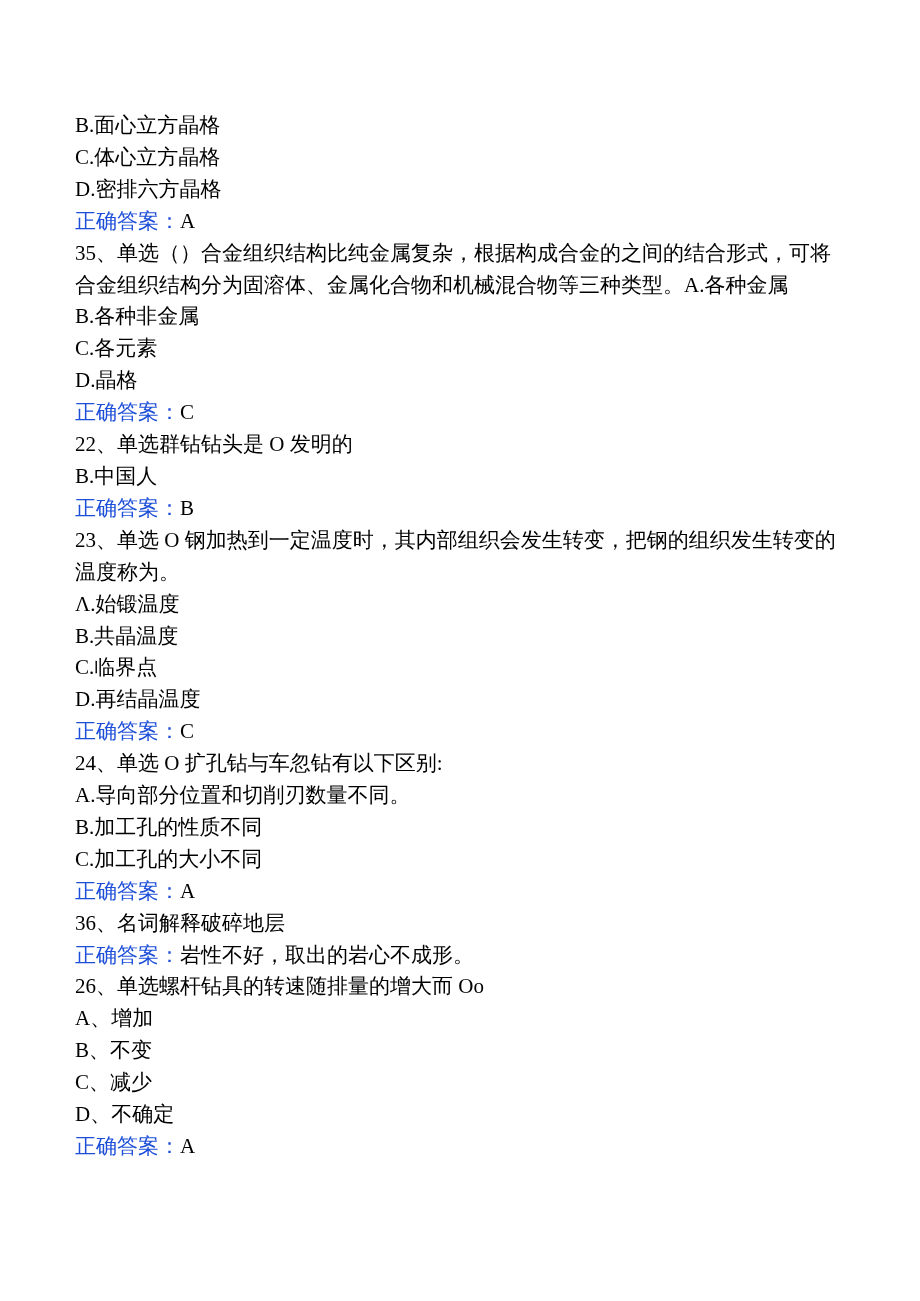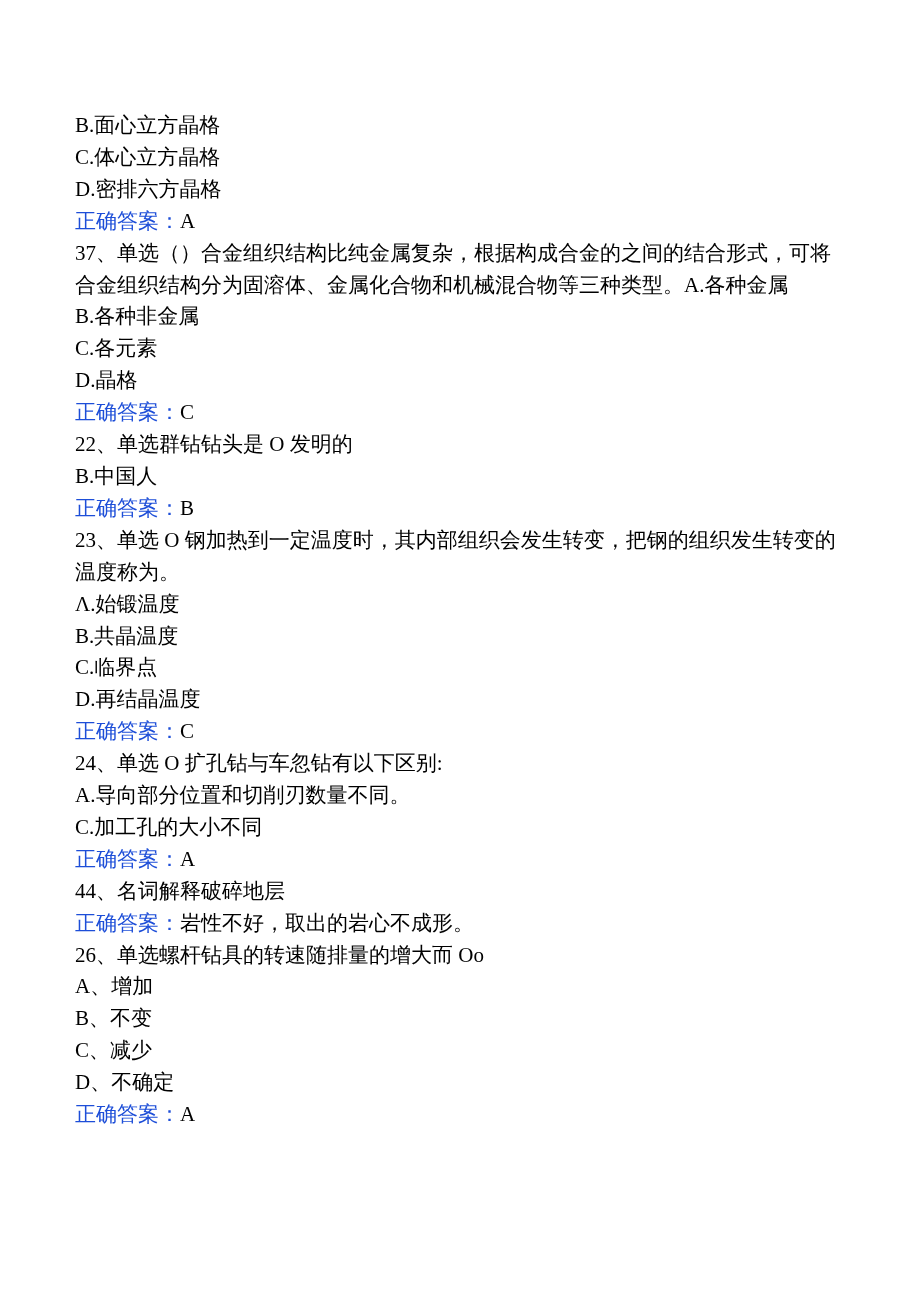--- a/index.html
+++ b/index.html
@@ -27,39 +27,40 @@
     }
   </style>
 </head>
 <body>
 
 <div id="content">
     <div class="line">B.面心立方晶格</div>
     <div class="line">C.体心立方晶格</div>
     <div class="line">D.密排六方晶格</div>
     <div class="line"><span class="answer-label">正确答案：</span><span class="answer-value">A</span></div>
-    <div class="line">37、单选（）合金组织结构比纯金属复杂，根据构成合金的之间的结合形式，可将合金组织结构分为固溶体、金属化合物和机械混合物等三种类型。A.各种金属</div>
+    <div class="line">35、单选（）合金组织结构比纯金属复杂，根据构成合金的之间的结合形式，可将合金组织结构分为固溶体、金属化合物和机械混合物等三种类型。A.各种金属</div>
     <div class="line">B.各种非金属</div>
     <div class="line">C.各元素</div>
     <div class="line">D.晶格</div>
     <div class="line"><span class="answer-label">正确答案：</span><span class="answer-value">C</span></div>
     <div class="line">22、单选群钻钻头是 O 发明的</div>
     <div class="line">B.中国人</div>
     <div class="line"><span class="answer-label">正确答案：</span><span class="answer-value">B</span></div>
     <div class="line">23、单选 O 钢加热到一定温度时，其内部组织会发生转变，把钢的组织发生转变的温度称为。</div>
     <div class="line">Λ.始锻温度</div>
     <div class="line">B.共晶温度</div>
     <div class="line">C.临界点</div>
     <div class="line">D.再结晶温度</div>
     <div class="line"><span class="answer-label">正确答案：</span><span class="answer-value">C</span></div>
     <div class="line">24、单选 O 扩孔钻与车忽钻有以下区别:</div>
     <div class="line">A.导向部分位置和切削刃数量不同。</div>
+    <div class="line">B.加工孔的性质不同</div>
     <div class="line">C.加工孔的大小不同</div>
     <div class="line"><span class="answer-label">正确答案：</span><span class="answer-value">A</span></div>
-    <div class="line">44、名词解释破碎地层</div>
+    <div class="line">36、名词解释破碎地层</div>
     <div class="line"><span class="answer-label">正确答案：</span><span class="answer-value">岩性不好，取出的岩心不成形。</span></div>
     <div class="line">26、单选螺杆钻具的转速随排量的增大而 Oo</div>
     <div class="line">A、增加</div>
     <div class="line">B、不变</div>
     <div class="line">C、减少</div>
     <div class="line">D、不确定</div>
     <div class="line"><span class="answer-label">正确答案：</span><span class="answer-value">A</span></div>
   </div>
 
 </body></html>

